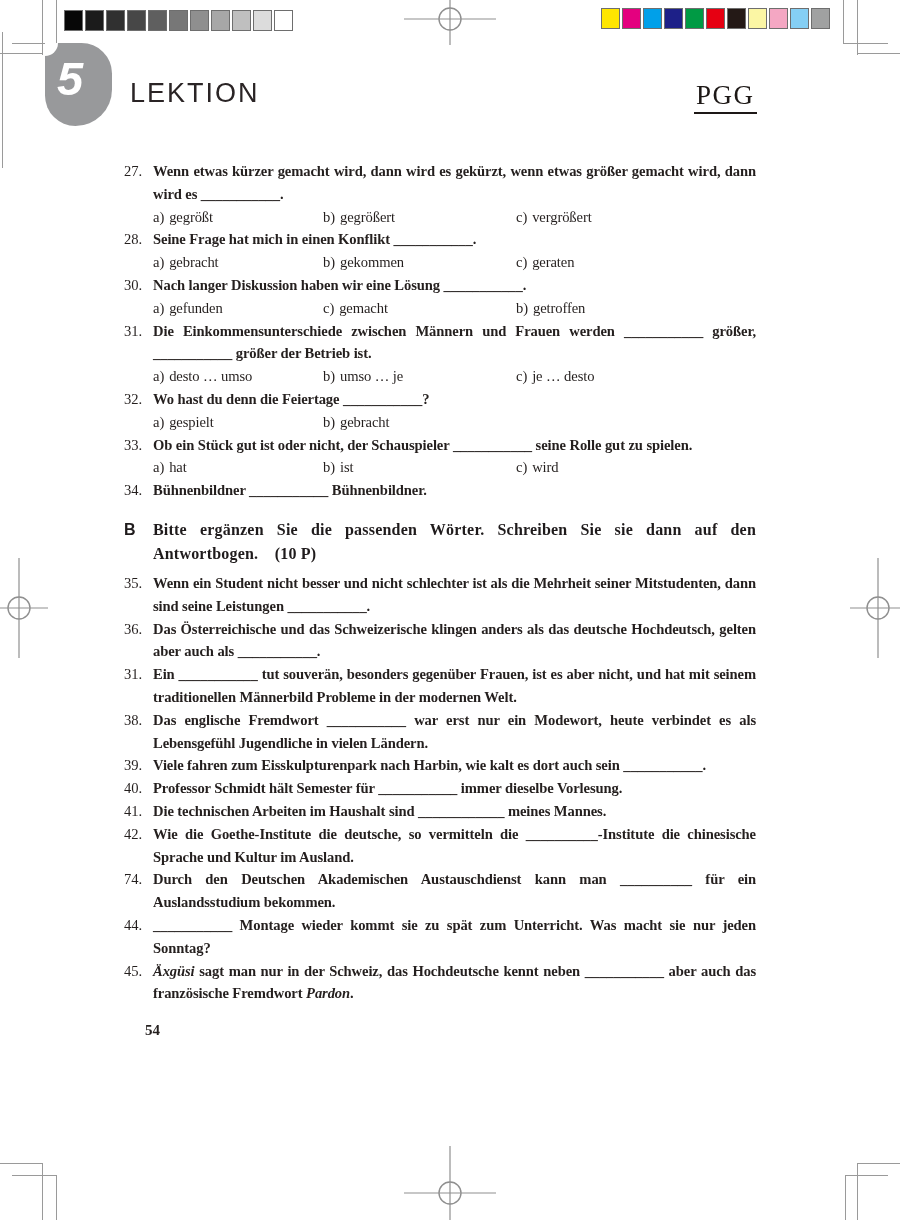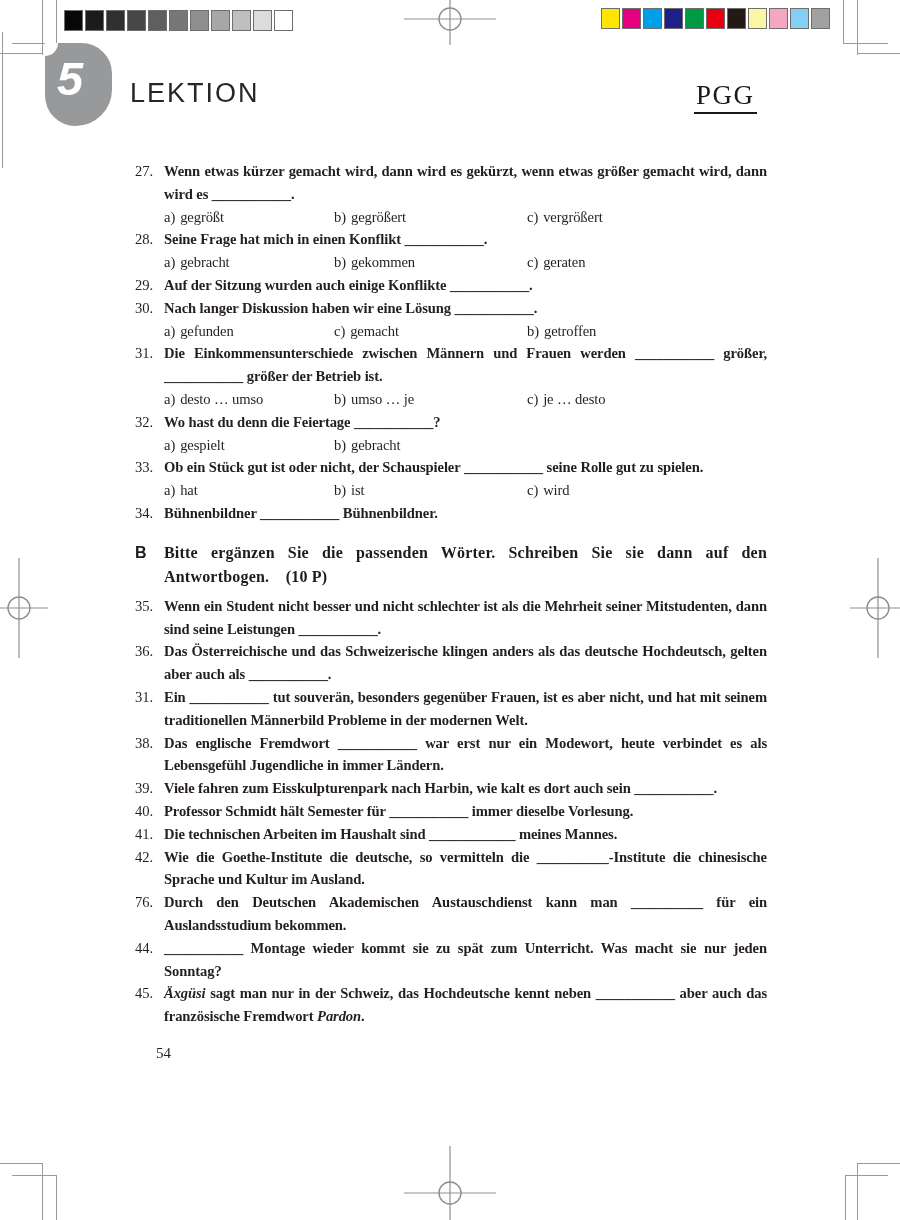--- a/index.html
+++ b/index.html
@@ -22,34 +22,34 @@
          background:#ffffff;border-bottom-right-radius:100%;}
   .badge .num{position:absolute;left:12px;top:12px;color:#ffffff;
          font-family:"Liberation Sans",sans-serif;font-weight:700;font-style:italic;
          font-size:47px;line-height:1;}
   .lektion{position:absolute;left:130px;top:78px;font-family:"Liberation Sans",sans-serif;
          font-size:27px;letter-spacing:2px;color:#2a2425;}
   .pgg{position:absolute;left:694px;top:80px;font-family:"Liberation Serif",serif;
          font-size:27px;letter-spacing:1.5px;color:#1d1816;border-bottom:2px solid #1d1816;
          padding:0 2px 1px 2px;}
   
-  .content{position:absolute;left:135px;top:160px;width:632px;
+  .content{position:absolute;left:124px;top:160px;width:632px;
          font-size:14.6px;line-height:22.8px;letter-spacing:-0.1px;}
   .q{display:flex;}
   .qnum{width:29px;flex-shrink:0;}
   .qtext{flex:1;text-align:justify;font-weight:bold;}
   .opts{display:grid;grid-template-columns:170px 193px 1fr;margin-left:29px;}
   .opt .olabel{margin-right:5px;}
   .it{font-style:italic;}
   .section-heading{display:flex;font-family:"Liberation Sans",sans-serif;font-weight:700;
          font-size:16px;line-height:24px;letter-spacing:0.2px;color:#1f1b1c;
          margin:16px 0 6px 0;}
   .sec-label{width:29px;flex-shrink:0;}
   .sec-text{flex:1;text-align:justify;font-family:Liberation Serif, serif;}
-  .pageno{margin:14px 0 0 21px;font-weight:400;font-size:15px;}
+  .pageno{margin:14px 0 0 21px;font-weight:700;font-size:15px;}
 </style>
 </head>
 <body>
 
 <div>
   <div class="cm" style="left:42px;top:0;width:1px;height:55px;"></div>
   <div class="cm" style="left:56px;top:0;width:1px;height:43px;"></div>
   <div class="cm" style="left:12px;top:43px;width:44px;height:1px;"></div>
   <div class="cm" style="left:0;top:53px;width:42px;height:1px;"></div>
   <div class="cm" style="left:2px;top:32px;width:1px;height:136px;"></div>
@@ -141,24 +141,20 @@
       <span class="qtext">Seine Frage hat mich in einen Konflikt ___________.</span>
     </div>
     <div class="opts">
       <span class="opt"><span class="olabel">a)</span><span>gebracht</span></span>
       <span class="opt"><span class="olabel">b)</span><span>gekommen</span></span>
       <span class="opt"><span class="olabel">c)</span><span>geraten</span></span>
     </div>
   </div>
 
   <div>
-    <div class="q">
-      <span class="qnum">29.</span>
-      <span class="qtext">Auf der Sitzung wurden auch einige Konflikte ___________.</span>
-    </div>
   </div>
 
   <div>
     <div class="q">
       <span class="qnum">30.</span>
       <span class="qtext">Nach langer Diskussion haben wir eine Lösung ___________.</span>
     </div>
     <div class="opts">
       <span class="opt"><span class="olabel">a)</span><span>gefunden</span></span>
       <span class="opt"><span class="olabel">c)</span><span>gemacht</span></span>
@@ -225,21 +221,21 @@
     <span class="qtext"><span>Das Österreichische und das Schweizerische klingen anders als das deutsche Hochdeutsch, gelten aber auch als ___________.</span></span>
   </div>
 
   <div class="q">
     <span class="qnum">31.</span>
     <span class="qtext"><span>Ein ___________ tut souverän, besonders gegenüber Frauen, ist es aber nicht, und hat mit seinem traditionellen Männerbild Probleme in der modernen Welt.</span></span>
   </div>
 
   <div class="q">
     <span class="qnum">38.</span>
-    <span class="qtext"><span>Das englische Fremdwort ___________ war erst nur ein Modewort, heute verbindet es als Lebensgefühl Jugendliche in immer Ländern.</span></span>
+    <span class="qtext"><span>Das englische Fremdwort ___________ war erst nur ein Modewort, heute verbindet es als Lebensgefühl Jugendliche in vielen Ländern.</span></span>
   </div>
 
   <div class="q">
     <span class="qnum">39.</span>
     <span class="qtext"><span>Viele fahren zum Eisskulpturenpark nach Harbin, wie kalt es dort auch sein ___________.</span></span>
   </div>
 
   <div class="q">
     <span class="qnum">40.</span>
     <span class="qtext"><span>Professor Schmidt hält Semester für ___________ immer dieselbe Vorlesung.</span></span>
@@ -249,21 +245,21 @@
     <span class="qnum">41.</span>
     <span class="qtext"><span>Die technischen Arbeiten im Haushalt sind ____________ meines Mannes.</span></span>
   </div>
 
   <div class="q">
     <span class="qnum">42.</span>
     <span class="qtext"><span>Wie die Goethe-Institute die deutsche, so vermitteln die __________-Institute die chinesische Sprache und Kultur im Ausland.</span></span>
   </div>
 
   <div class="q">
-    <span class="qnum">76.</span>
+    <span class="qnum">74.</span>
     <span class="qtext"><span>Durch den Deutschen Akademischen Austauschdienst kann man __________ für ein Auslandsstudium bekommen.</span></span>
   </div>
 
   <div class="q">
     <span class="qnum">44.</span>
     <span class="qtext"><span>___________ Montage wieder kommt sie zu spät zum Unterricht. Was macht sie nur jeden Sonntag?</span></span>
   </div>
 
   <div class="q">
     <span class="qnum">45.</span>

